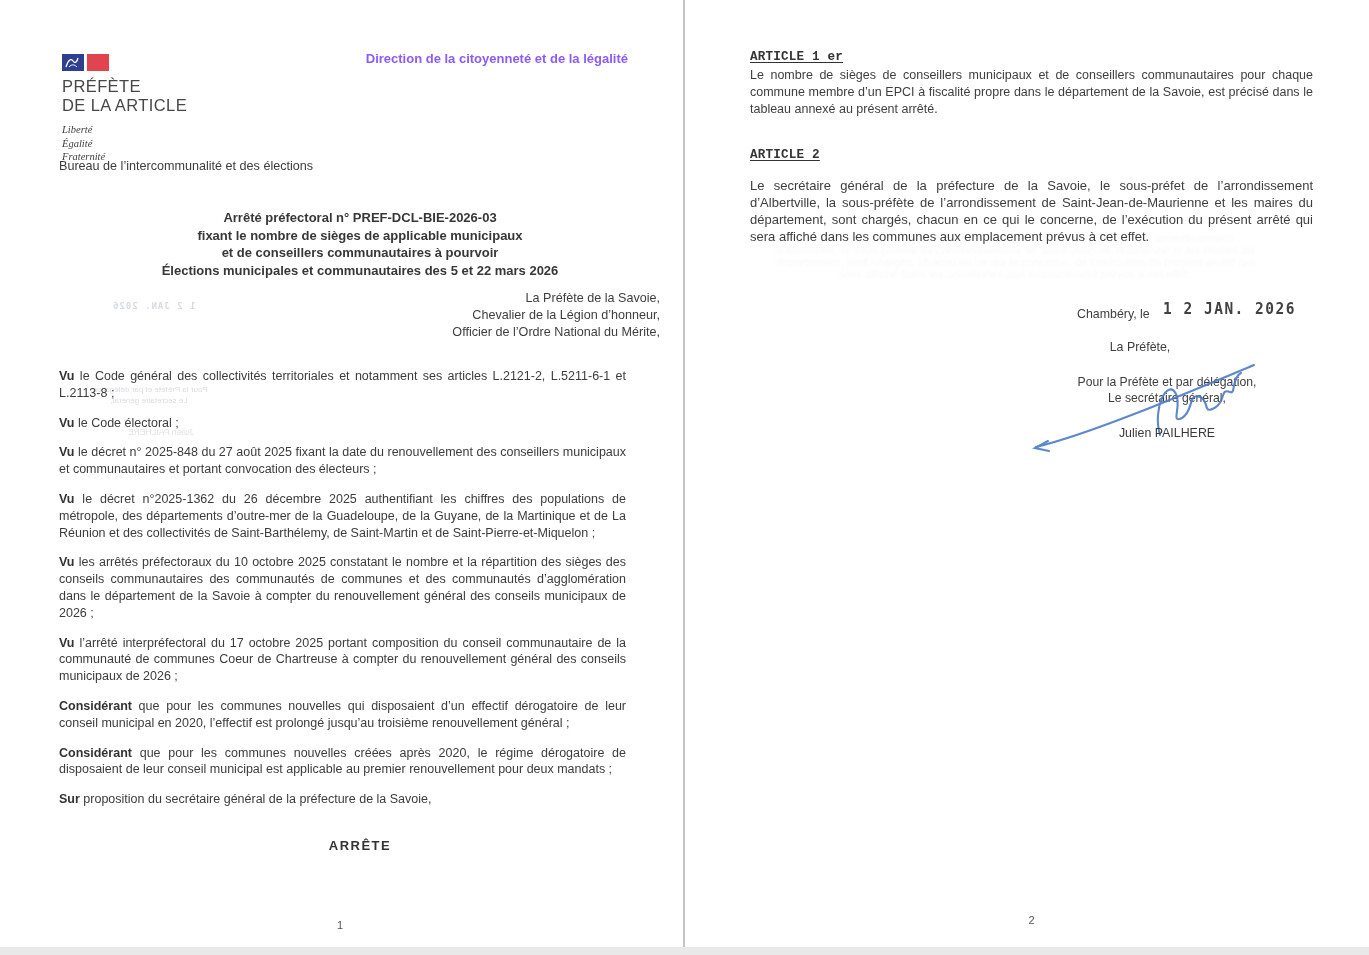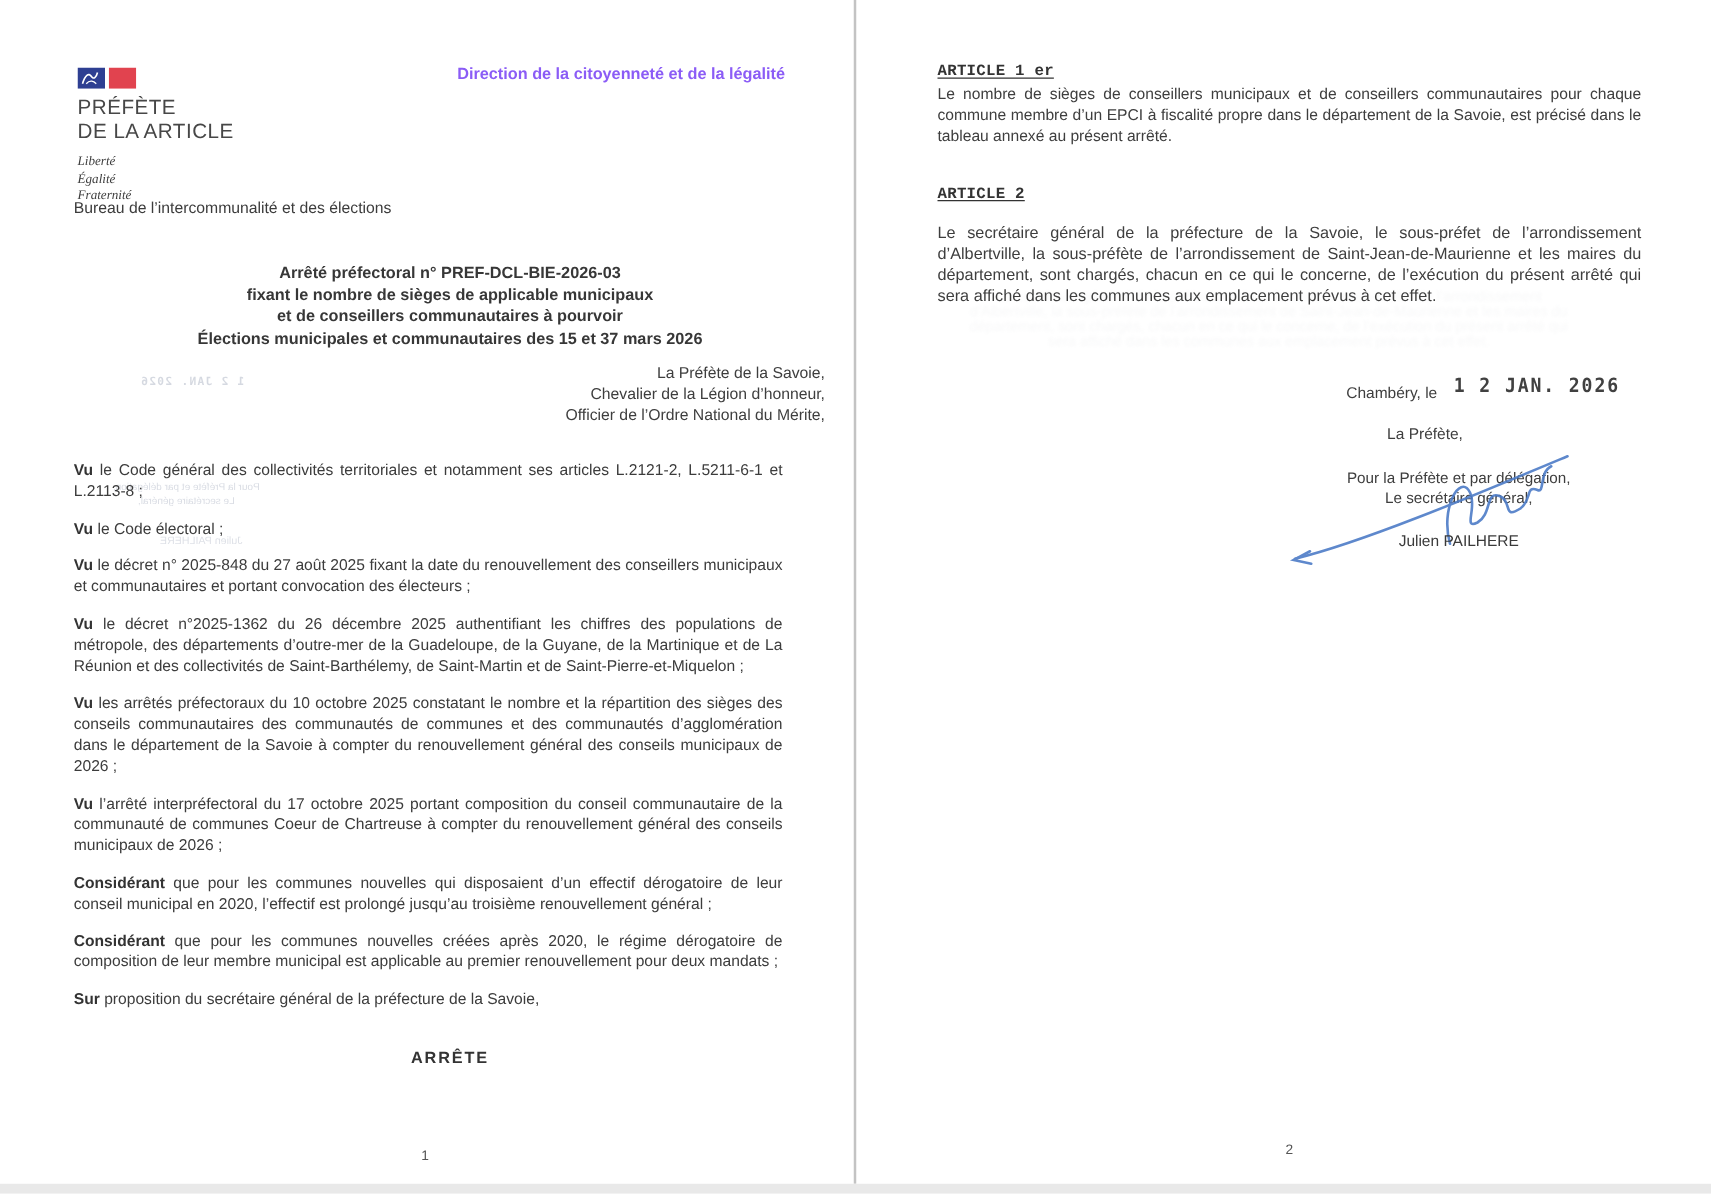--- a/index.html
+++ b/index.html
@@ -96,21 +96,21 @@
       </div>
     </div>
 
     <div class="abs direction">Direction de la citoyenneté et de la légalité</div>
     <div class="abs bureau">Bureau de l’intercommunalité et des élections</div>
 
     <div class="abs title-block">
       <div>Arrêté préfectoral n° PREF-DCL-BIE-2026-03</div>
       <div>fixant le nombre de sièges de applicable municipaux</div>
       <div>et de conseillers communautaires à pourvoir</div>
-      <div>Élections municipales et communautaires des 15 et 37 mars 2026</div>
+      <div>Élections municipales et communautaires des 5 et 22 mars 2026</div>
     </div>
 
     <div class="abs authority">
       <div>La Préfète de la Savoie,</div>
       <div>Chevalier de la Légion d’honneur,</div>
       <div>Officier de l’Ordre National du Mérite,</div>
     </div>
 
     <div class="ghost ghost-stamp">1 2 JAN. 2026</div>
     <div class="ghost ghost-deleg">
@@ -120,21 +120,21 @@
     <div class="ghost ghost-name">Julien PAILHERE</div>
 
     <div class="abs body-block">
       <p><span class="lead">Vu</span><span> le Code général des collectivités territoriales et notamment ses articles L.2121-2, L.5211-6-1 et L.2113-8 ;</span></p>
       <p><span class="lead">Vu</span><span> le Code électoral ;</span></p>
       <p><span class="lead">Vu</span><span> le décret n° 2025-848 du 27 août 2025 fixant la date du renouvellement des conseillers municipaux et communautaires et portant convocation des électeurs ;</span></p>
       <p><span class="lead">Vu</span><span> le décret n°2025-1362 du 26 décembre 2025 authentifiant les chiffres des populations de métropole, des départements d’outre-mer de la Guadeloupe, de la Guyane, de la Martinique et de La Réunion et des collectivités de Saint-Barthélemy, de Saint-Martin et de Saint-Pierre-et-Miquelon ;</span></p>
       <p><span class="lead">Vu</span><span> les arrêtés préfectoraux du 10 octobre 2025 constatant le nombre et la répartition des sièges des conseils communautaires des communautés de communes et des communautés d’agglomération dans le département de la Savoie à compter du renouvellement général des conseils municipaux de 2026 ;</span></p>
       <p><span class="lead">Vu</span><span> l’arrêté interpréfectoral du 17 octobre 2025 portant composition du conseil communautaire de la communauté de communes Coeur de Chartreuse à compter du renouvellement général des conseils municipaux de 2026 ;</span></p>
       <p><span class="lead">Considérant</span><span> que pour les communes nouvelles qui disposaient d’un effectif dérogatoire de leur conseil municipal en 2020, l’effectif est prolongé jusqu’au troisième renouvellement général ;</span></p>
-      <p><span class="lead">Considérant</span><span> que pour les communes nouvelles créées après 2020, le régime dérogatoire de composition de leur membre municipal est applicable au premier renouvellement pour deux mandats ;</span></p>
+      <p><span class="lead">Considérant</span><span> que pour les communes nouvelles créées après 2020, le régime dérogatoire de disposaient de leur conseil municipal est applicable au premier renouvellement pour deux mandats ;</span></p>
       <p><span class="lead">Sur</span><span> proposition du secrétaire général de la préfecture de la Savoie,</span></p>
     </div>
 
     <div class="abs arrete">ARRÊTE</div>
     <div class="abs pagenum1">1</div>
   </div>
 
   <div class="page" id="page2">
 
     <div class="smudge" style="left:90px; top:232px; width:480px; text-align:center;">Le secrétaire général de la préfecture de la Savoie, le sous-préfet de l’arrondissement d’Albertville, la sous-préfète de l’arrondissement de Saint-Jean-de-Maurienne et les maires du département, sont chargés, chacun en ce qui le concerne, de l’exécution du présent arrêté qui sera affiché dans les communes aux emplacement prévus à cet effet.</div>

